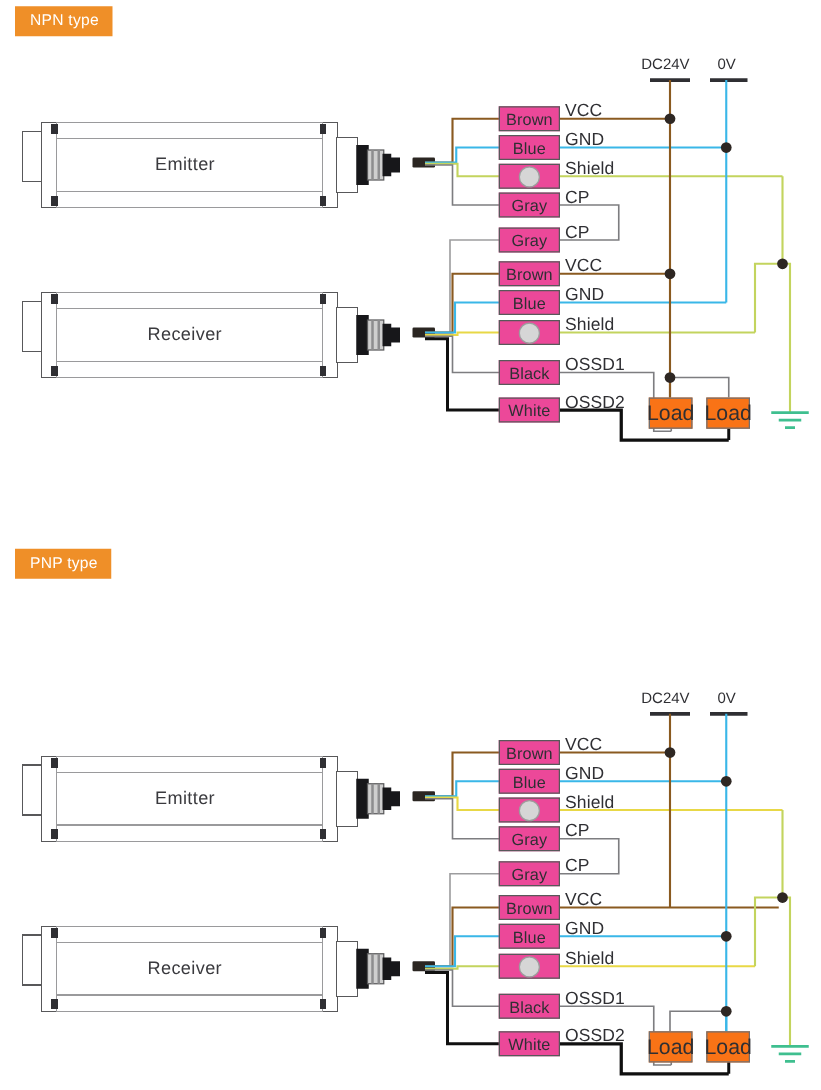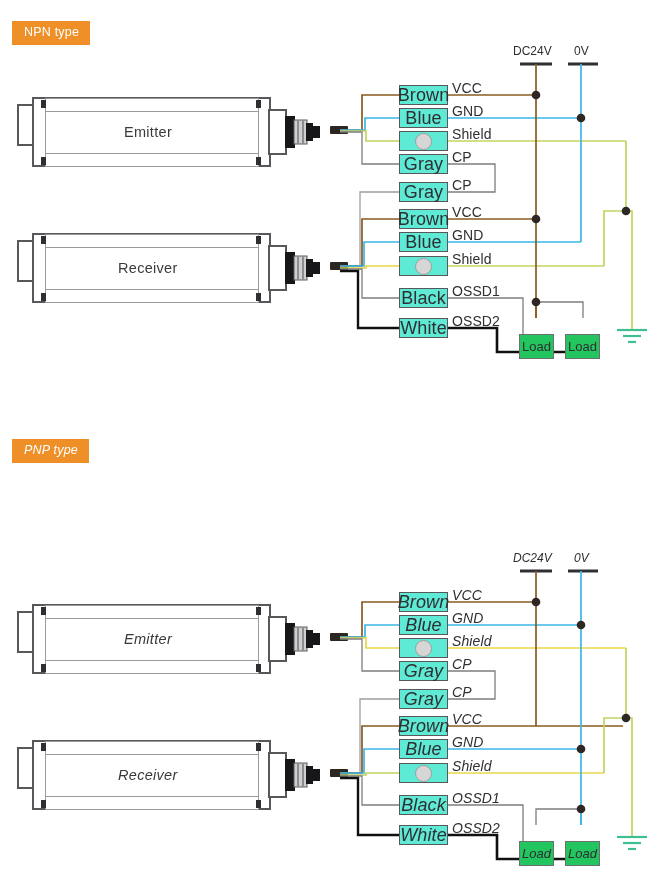--- a/index.html
+++ b/index.html
@@ -7,44 +7,44 @@
   body{
     width:657px;height:872px;
     background:#ffffff;
     font-family:"Liberation Sans", sans-serif;
     position:relative;
     overflow:hidden;
     color:#333;
   }
   .section{position:absolute;left:0;width:657px;}
   #npn-section{top:0;height:430px;}
-  #pnp-section{top:430px;height:442px;font-style:italic;}
+  #pnp-section{top:430px;height:442px;}
 
   .type-badge{
     position:absolute;
     background:#ef8f28;
     color:#ffffff;
     font-size:12.5px;
     letter-spacing:.2px;
     padding:5px 11px 6px 12px;
     line-height:1;
     white-space:nowrap;
   }
 
   .diagram-svg{position:absolute;left:0;top:0;}
 
   .wire-label-box{
     position:absolute;
     border:1.4px solid #58585a;
-    background:#5eead4;
+    background:#ec4899;
     box-sizing:border-box;
     display:flex;
     align-items:center;
     justify-content:center;
-    font-size:18px;
+    font-size:13px;
     color:#2f2f33;
     letter-spacing:.1px;
   }
   .shield-dot{
     width:15px;height:15px;border-radius:50%;
     background:#d6d6d6;border:1.2px solid #9d9d9d;
   }
   .signal-name{
     position:absolute;
     font-size:14px;
@@ -54,39 +54,39 @@
   }
   .rail-label{
     position:absolute;
     font-size:12px;
     color:#2f2f33;
     white-space:nowrap;
   }
   .load-box{
     position:absolute;
     border:1.4px solid #6f6f72;
-    background:#22c55e;
+    background:#f97316;
     box-sizing:border-box;
     display:flex;align-items:center;justify-content:center;
-    font-size:13px;color:#2f2f33;margin-top:16px;
+    font-size:17px;color:#2f2f33;
   }
   .device-name{
     position:absolute;
     font-size:14.5px;
     color:#3a3a3e;
     letter-spacing:.3px;
     white-space:nowrap;
   }
 </style>
 </head>
 <body>
 
 <div class="section" id="npn-section">
 
-  <div class="type-badge" style="left:12px;top:21px;">NPN type</div>
+  <div class="type-badge" style="left:12px;top:5px;">NPN type</div>
 
   <svg class="diagram-svg" width="657" height="430">
 
     <g shape-rendering="crispEdges">
       <rect x="18" y="105" width="16" height="40" fill="#fff" stroke="#58585a" stroke-width="1.2"></rect>
       <rect x="33" y="98" width="237" height="68" fill="#fff" stroke="#58585a" stroke-width="1.2"></rect>
       <rect x="45" y="98" width="213" height="68" fill="#fff" stroke="#9a9a9c" stroke-width="1"></rect>
       <line x1="45" y1="111" x2="258" y2="111" stroke="#9a9a9c" stroke-width="1"></line>
       <line x1="45" y1="153" x2="258" y2="153" stroke="#9a9a9c" stroke-width="1"></line>
       <rect x="41" y="99.5" width="5" height="8" fill="#2f2f33"></rect>

